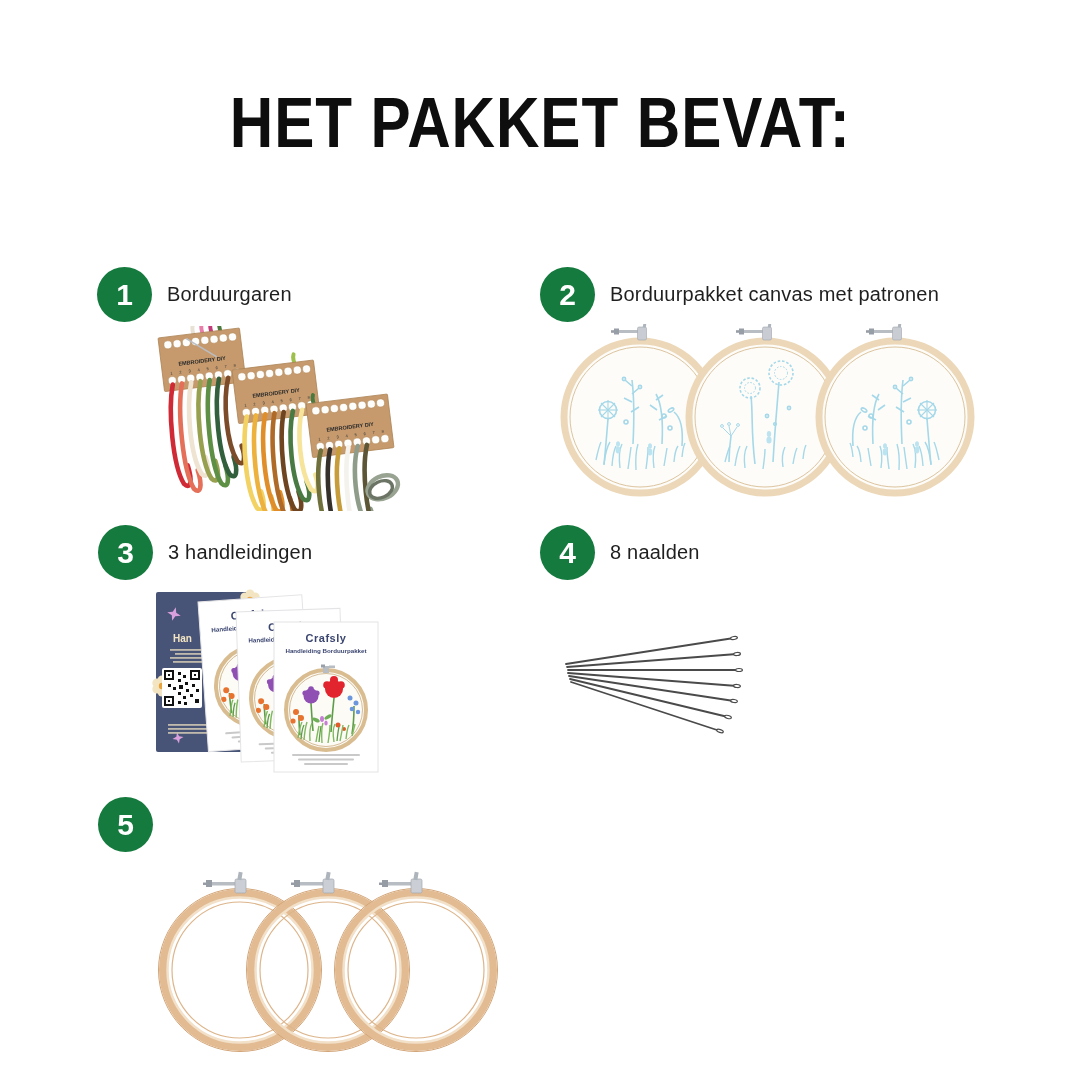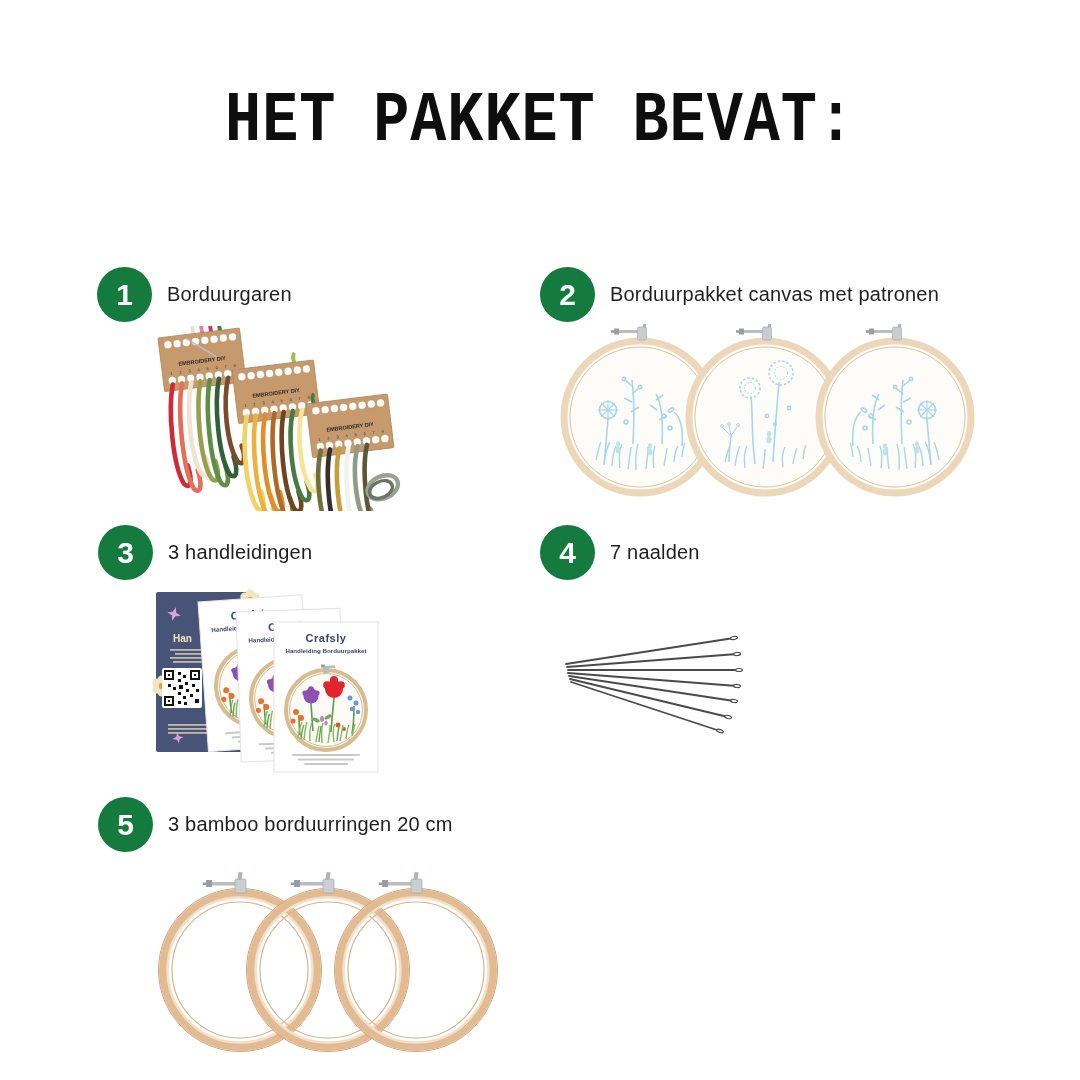--- a/index.html
+++ b/index.html
@@ -1,19 +1,19 @@
 <!DOCTYPE html>
 <html><head>
 <meta charset="utf-8">
 <style>
   html,body{margin:0;padding:0;}
   body{width:1080px;height:1080px;background:#FFFFFF;overflow:hidden;
        font-family:"Liberation Sans",sans-serif;position:relative;}
   .stage{position:absolute;left:0;top:0;width:1080px;height:1080px;}
-  .title{position:absolute;top:82px;left:0;width:1080px;text-align:center;font-family:Liberation Mono, monospace;}
+  .title{position:absolute;top:82px;left:0;width:1080px;text-align:center;}
   .title-text{display:inline-block;font-weight:700;font-size:64px;color:#0E0E0E;
               letter-spacing:1px;transform:scale(.94,1.1);transform-origin:50% 0;}
   .item-header{position:absolute;display:flex;align-items:center;gap:15px;}
   .badge{width:55px;height:55px;border-radius:50%;background:#157A3E;color:#FFFFFF;
          display:flex;align-items:center;justify-content:center;
          font-size:30px;font-weight:700;}
   .item-label{font-size:20px;color:#1F1F1F;letter-spacing:.2px;white-space:nowrap;}
   .photo{position:absolute;}
   svg text{font-family:"Liberation Sans",sans-serif;}
 </style>
@@ -41,27 +41,26 @@
   <div class="item-header" style="left:98px;top:525px">
     <div class="badge">
       <span>3</span>
       </div>
     <div class="item-label">3 handleidingen</div>
   </div>
   <div class="item-header" style="left:540px;top:525px">
     <div class="badge">
       <span>4</span>
       </div>
-    <div class="item-label">7 naalden</div>
+    <div class="item-label">8 naalden</div>
   </div>
   <div class="item-header" style="left:98px;top:797px">
     <div class="badge">
       <span>5</span>
       </div>
-    <div class="item-label">3 bamboo borduurringen 20 cm</div>
   </div>
 
   <svg class="photo" style="left:138px;top:326px" width="275" height="185" viewBox="0 0 275 185">
 
     <g transform="translate(20,12) rotate(-7)">
       <path d="M37,6 q -3,-10 -1,-14" stroke="#E8E2D5" stroke-width="4" fill="none" stroke-linecap="round"></path>
       <path d="M46,6 q -3,-10 -1,-14" stroke="#E87FA8" stroke-width="4" fill="none" stroke-linecap="round"></path>
       <path d="M55,6 q -3,-10 -1,-14" stroke="#C23A78" stroke-width="4" fill="none" stroke-linecap="round"></path>
       <path d="M64,6 q -3,-10 -1,-14" stroke="#4A7A3F" stroke-width="4" fill="none" stroke-linecap="round"></path>
       <rect x="0" y="0" width="82" height="54" rx="1" fill="#C69A6D" stroke="#AD8456" stroke-width="0.8"></rect>

